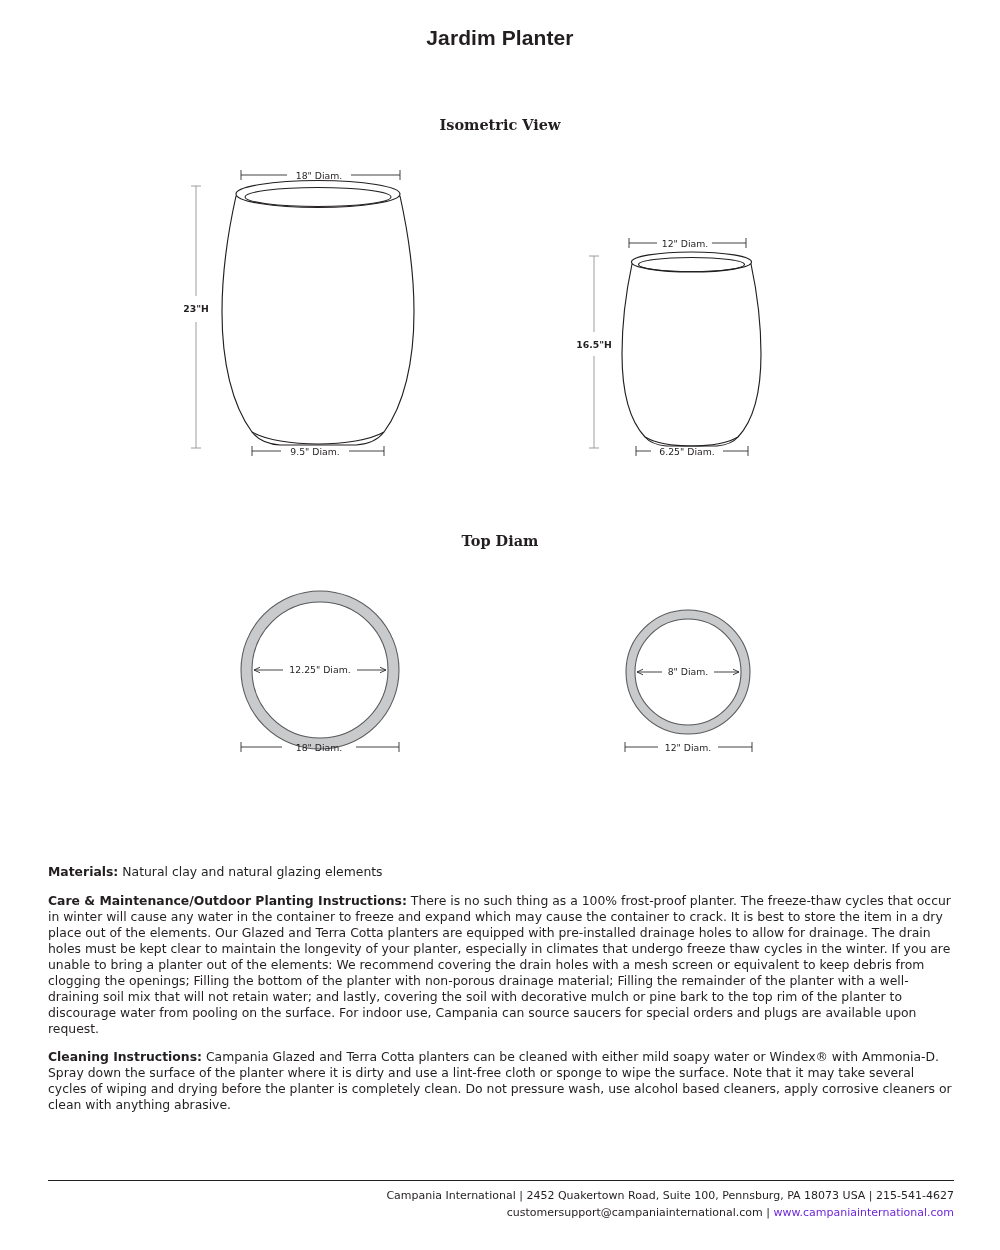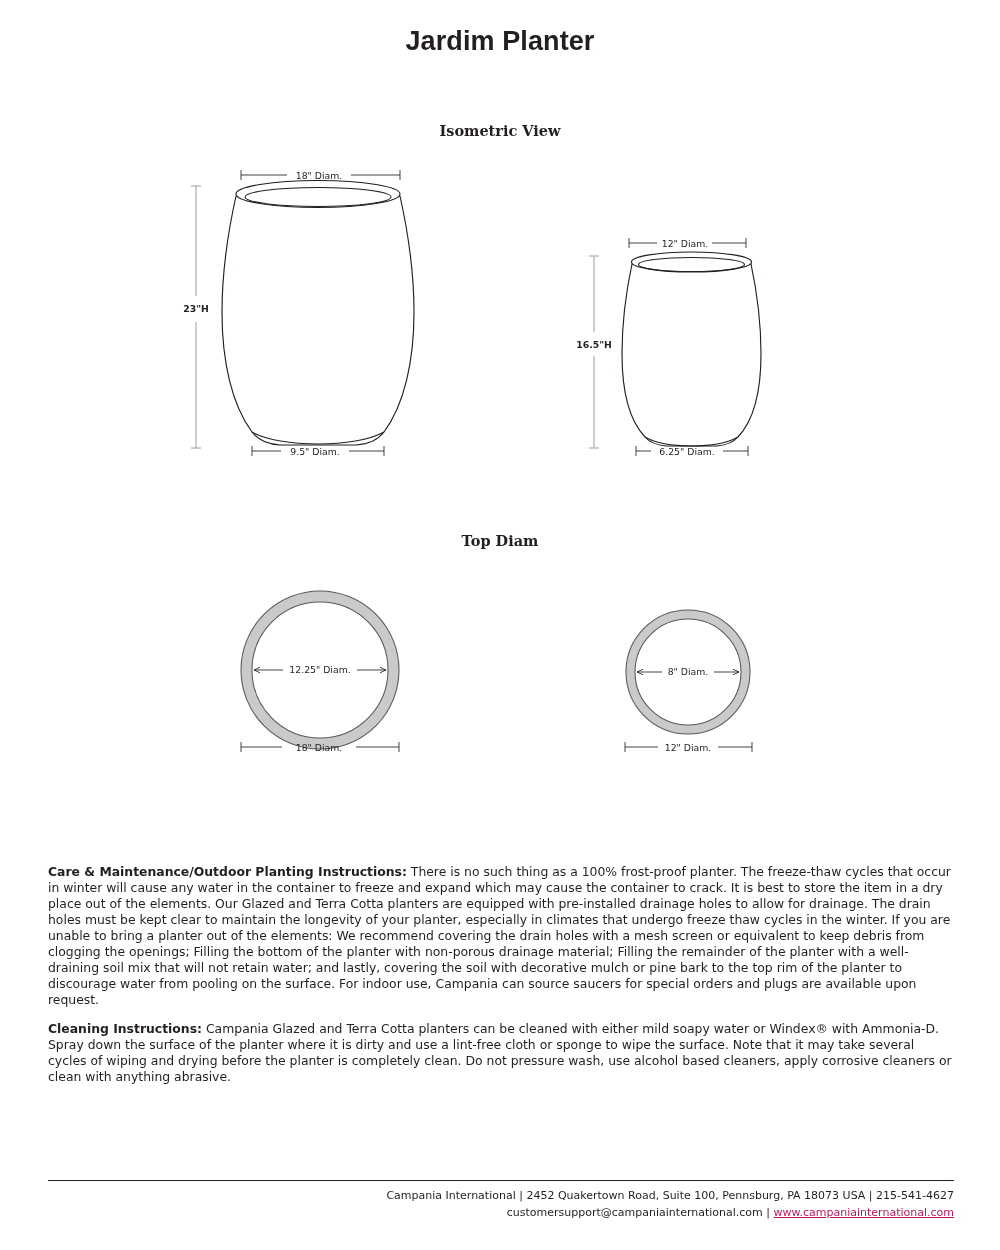--- a/index.html
+++ b/index.html
@@ -19,37 +19,37 @@
 
   
   .page-title {
     position: absolute;
     top: 26px;
     left: 0;
     width: 1000px;
     text-align: center;
     font-family: "Liberation Sans", sans-serif;
     font-weight: bold;
-    font-size: 27px;
+    font-size: 21px;
     letter-spacing: 0.1px;
     color: #231f20;
   }
 
   
   .section-heading {
     position: absolute;
     left: 0;
     width: 1000px;
     text-align: center;
     font-family: "DejaVu Serif", "Liberation Serif", serif;
     font-weight: bold;
     font-size: 14.5px;
     color: #231f20;
   }
-  #iso-heading { top: 122px; }
+  #iso-heading { top: 116px; }
   #top-heading { top: 532px; }
 
   
   .drawing-area {
     position: absolute;
     left: 0;
     top: 0;
   }
   svg { display: block; overflow: visible; }
 
@@ -132,22 +132,21 @@
     margin-bottom: 6px;
   }
   .footer-line {
     text-align: right;
     font-family: "DejaVu Sans", "Liberation Sans", sans-serif;
     font-size: 11px;
     line-height: 17px;
     color: #231f20;
   }
   .footer-link {
-    color: #be185d;
-    text-decoration: underline;
+    color: #6d28d9;
   }
 </style>
 </head>
 <body>
 
 <div class="page-title">Jardim Planter</div>
 
 <div class="section-heading" id="iso-heading">Isometric View</div>
 
 <div class="drawing-area">
@@ -286,20 +285,23 @@
         <line class="dim-line" x1="625" y1="182" x2="625" y2="192"></line>
         <line class="dim-line" x1="752" y1="182" x2="752" y2="192"></line>
         <text class="dim-text" x="688" y="190.5" text-anchor="middle">12" Diam.</text>
       </g>
     </g>
   </svg>
 </div>
 
 <div class="body-copy">
 
+  <p class="copy-block">
+    <span class="copy-label">Materials:</span><span class="copy-text"> Natural clay and natural glazing elements</span>
+  </p>
 
   <p class="copy-block">
     <span class="copy-label">Care &amp; Maintenance/Outdoor Planting Instructions:</span><span class="copy-text"> There is no such thing as a 100% frost-proof planter. The freeze-thaw cycles that occur in winter will cause any water in the container to freeze and expand which may cause the container to crack. It is best to store the item in a dry place out of the elements. Our Glazed and Terra Cotta planters are equipped with pre-installed drainage holes to allow for drainage. The drain holes must be kept clear to maintain the longevity of your planter, especially in climates that undergo freeze thaw cycles in the winter. If you are unable to bring a planter out of the elements: We recommend covering the drain holes with a mesh screen or equivalent to keep debris from clogging the openings; Filling the bottom of the planter with non-porous drainage material; Filling the remainder of the planter with a well-draining soil mix that will not retain water; and lastly, covering the soil with decorative mulch or pine bark to the top rim of the planter to discourage water from pooling on the surface. For indoor use, Campania can source saucers for special orders and plugs are available upon request.</span>
   </p>
 
   <p class="copy-block">
     <span class="copy-label">Cleaning Instructions:</span><span class="copy-text"> Campania Glazed and Terra Cotta planters can be cleaned with either mild soapy water or Windex® with Ammonia-D. Spray down the surface of the planter where it is dirty and use a lint-free cloth or sponge to wipe the surface. Note that it may take several cycles of wiping and drying before the planter is completely clean. Do not pressure wash, use alcohol based cleaners, apply corrosive cleaners or clean with anything abrasive.</span>
   </p>
 </div>
 

